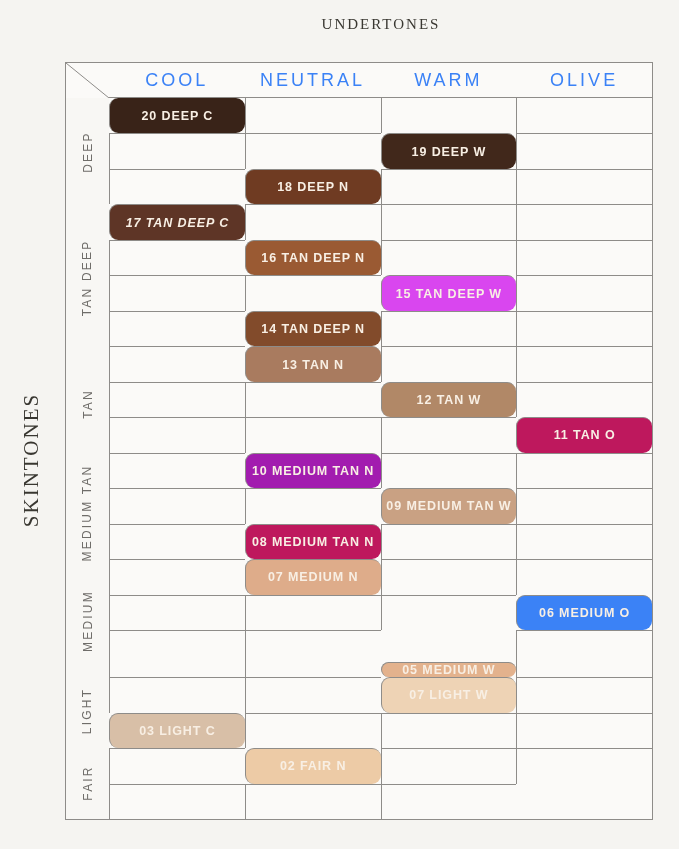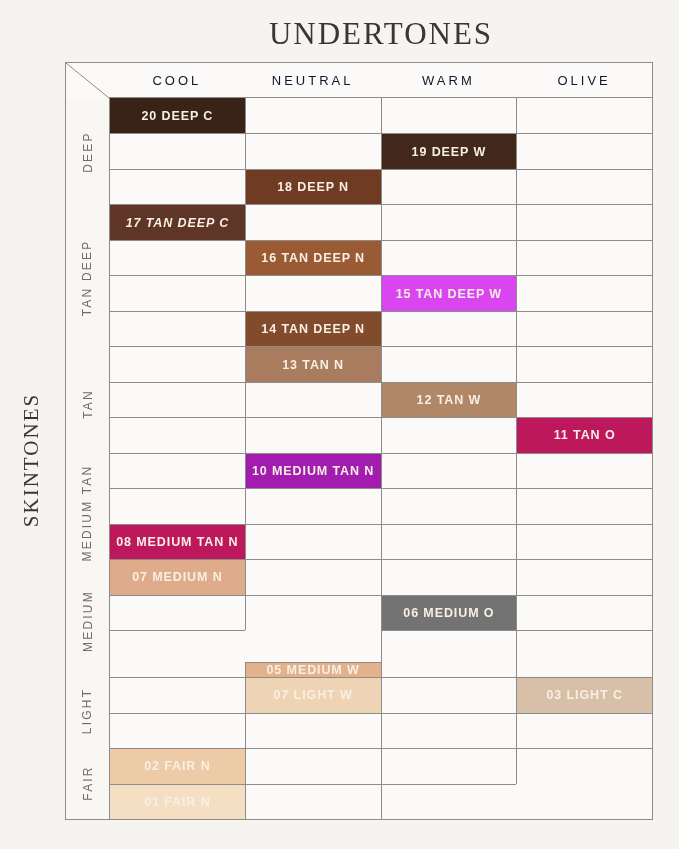--- a/index.html
+++ b/index.html
@@ -5,21 +5,21 @@
   html,body { margin:0; padding:0; }
   .page {
     position:relative; width:679px; height:849px;
     background:#f5f4f1; overflow:hidden;
     font-family:"Liberation Sans", sans-serif;
   }
   .chart-title {
     position:absolute; top:16px; left:108px; width:546px;
     text-align:center;
     font-family:"Liberation Serif", serif;
-    font-size:31px; letter-spacing:2px; color:#393731;
+    font-size:15px; letter-spacing:2px; color:#393731;
   }
   .side-label {
     position:absolute; left:31px; top:460px;
     transform:translate(-50%,-50%) rotate(-90deg);
     white-space:nowrap;
     font-family:"Liberation Serif", serif;
     font-size:21px; letter-spacing:2px; color:#393731;
   }
   .matrix {
     position:absolute; left:65px; top:62px;
@@ -28,21 +28,21 @@
     background:#fbfaf8;
     display:flex; flex-direction:column;
     box-sizing:border-box;
   }
   .header-row { height:35px; display:flex; flex:0 0 35px; }
   .corner-cell { width:43px; flex:0 0 43px; position:relative; }
   .corner-cell svg { position:absolute; left:0; top:0; }
   .col-header {
     flex:1 1 0; display:flex; align-items:center; justify-content:center;
     border-bottom:1px solid #8e8c89;
-    color:#0f172a; font-size:13px; letter-spacing:3px;
+    color:#3b82f6; font-size:18px; letter-spacing:3px;
     box-sizing:border-box;
   }
   .body { flex:1 1 auto; display:flex; min-height:0; }
   .label-col {
     width:43px; flex:0 0 43px; display:flex; flex-direction:column;
     background:#f8f7f4;
   }
   .row-group { display:flex; align-items:center; justify-content:center; min-height:0; }
   .row-group span {
     transform:rotate(-90deg); white-space:nowrap;
@@ -58,21 +58,21 @@
     border-left:1px solid #8e8c89;
     border-top:1px solid #8e8c89;
     box-sizing:border-box;
     display:flex; align-items:center; justify-content:center;
     background:#fbfaf8;
     min-width:0;
   }
   .cell.first-row { border-top:none; }
   .cell.filled {
     color:#f8efe4; font-weight:bold; font-size:12.5px;
-    letter-spacing:0.9px; white-space:nowrap;
+    letter-spacing:0.9px; white-space:nowrap;border-radius:9px;
   }
 </style>
 </head>
 <body>
 
 <div class="page">
 
   <div class="chart-title">UNDERTONES</div>
 
   <div class="side-label">SKINTONES</div>
@@ -156,50 +156,50 @@
           <div class="cell"></div>
           <div class="cell"></div>
           <div class="cell"></div>
           <div class="cell filled" style="background: #be185d;">11 TAN O</div>
           <div class="cell"></div>
           <div class="cell filled" style="background: #a21caf;">10 MEDIUM TAN N</div>
           <div class="cell"></div>
           <div class="cell"></div>
           <div class="cell"></div>
           <div class="cell"></div>
+          <div class="cell filled" style="background: rgb(201, 161, 131);">09 MEDIUM TAN W</div>
           <div class="cell"></div>
           <div class="cell"></div>
           <div class="cell filled" style="background: #be185d;">08 MEDIUM TAN N</div>
           <div class="cell"></div>
           <div class="cell"></div>
           <div class="cell"></div>
           <div class="cell filled" style="background: rgb(222, 172, 138);">07 MEDIUM N</div>
           <div class="cell"></div>
           <div class="cell"></div>
           <div class="cell"></div>
           <div class="cell"></div>
           <div class="cell"></div>
-          <div class="cell filled" style="background: #737373;">06 MEDIUM O</div>
+          <div class="cell filled" style="background: #3b82f6;">06 MEDIUM O</div>
           <div class="cell"></div>
           <div class="cell"></div>
           <div class="cell filled" style="background: rgb(227, 178, 141); margin-top: 32px;">05 MEDIUM W</div>
           <div class="cell"></div>
           <div class="cell"></div>
           <div class="cell"></div>
           <div class="cell filled" style="background: rgb(238, 211, 181);">07 LIGHT W</div>
           <div class="cell"></div>
           <div class="cell filled" style="background: rgb(216, 191, 167);">03 LIGHT C</div>
           <div class="cell"></div>
           <div class="cell"></div>
           <div class="cell"></div>
           <div class="cell"></div>
           <div class="cell filled" style="background: rgb(237, 203, 166);">02 FAIR N</div>
           <div class="cell"></div>
           <div class="cell"></div>
           <div class="cell"></div>
-          <div class="cell filled" style="background: rgb(244, 223, 195);">01 FAIR N</div>
           <div class="cell"></div>
           <div class="cell"></div>
         </div>
     </div>
 
   </div>
 </div>
 
 </body></html>

